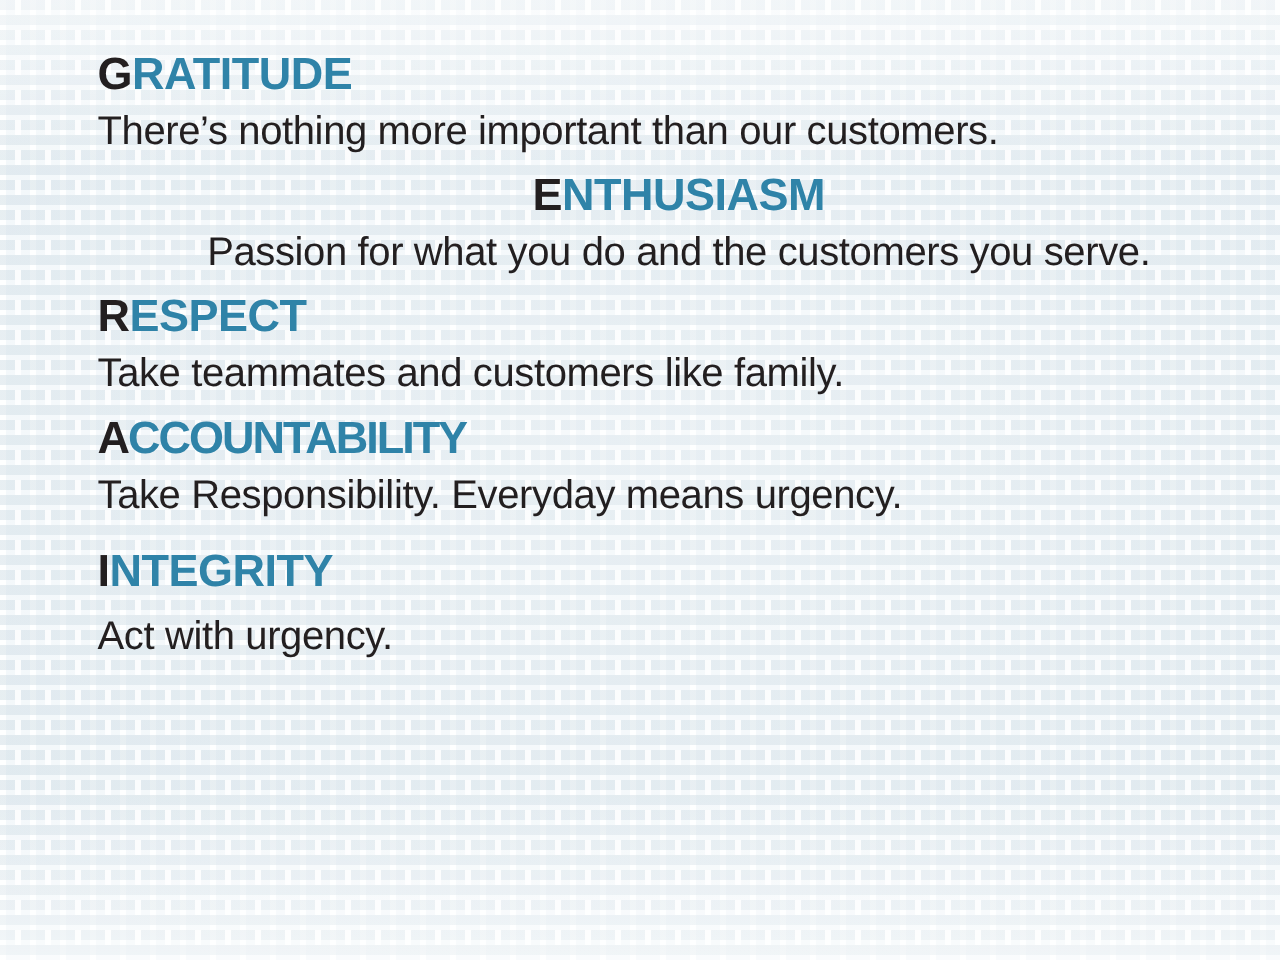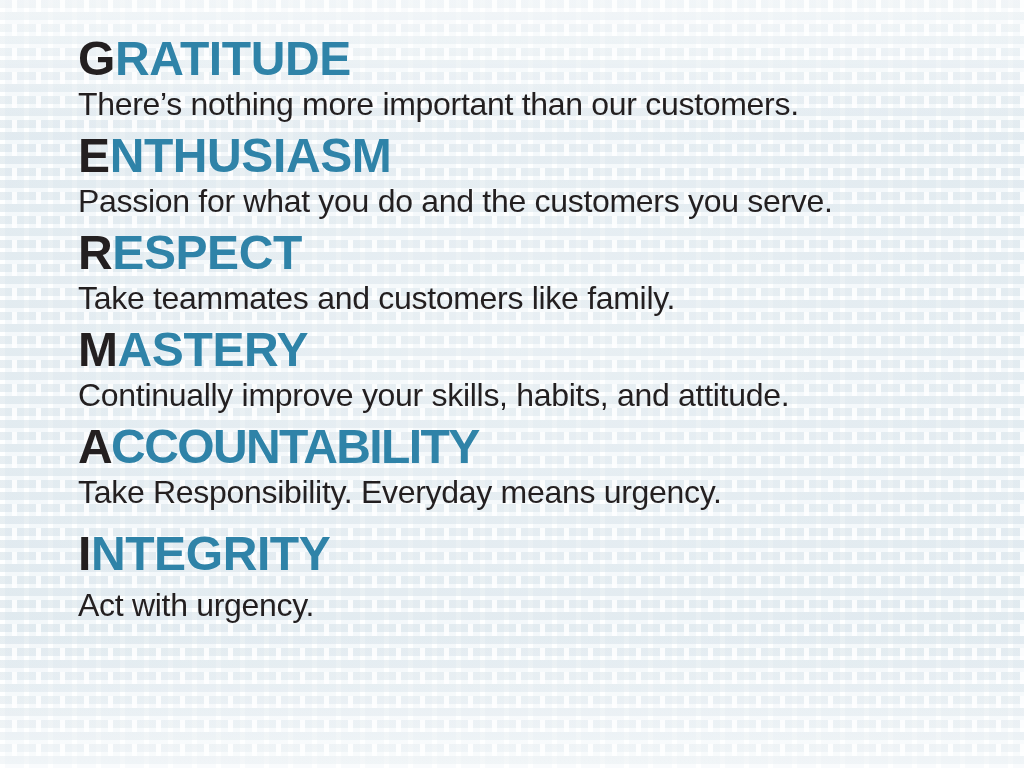--- a/index.html
+++ b/index.html
@@ -85,21 +85,21 @@
     top: 34px;
     width: 930px;
   }
 
   .value-row {
     margin: 0 0 6px 0;
   }
 
   .value-heading {
     font-weight: 700;
-    font-size: 48px;
+    font-size: 36px;
     line-height: 50px;
     letter-spacing: -0.4px;
     margin: 0;
     white-space: nowrap;
   }
 
   .value-heading .first-letter {
     color: #231f20;
   }
 
@@ -116,21 +116,21 @@
     line-height: 41px;
     color: #231f20;
     margin: 0;
     font-weight: 400;
     letter-spacing: -0.3px;
     white-space: nowrap;
   }
 
   
   .row-0 { margin-top: 0px; }
-  .row-1 { margin-top: 5px; }
+  .row-1 { margin-top: 5px; text-align: center; }
   .row-2 { margin-top: 5px; }
   .row-3 { margin-top: 5px; }
   .row-4 { margin-top: 5px; }
   .row-5 { margin-top: 16px; }
   .row-6 { margin-top: 5px; }
 </style>
 </head>
 <body>
 
 <div id="poster">
@@ -147,24 +147,20 @@
       <div class="value-row row-1">
         <div class="value-heading"><span class="first-letter">E</span><span class="rest">NTHUSIASM</span></div>
         <div class="value-desc">Passion for what you do and the customers you serve.</div>
       </div>
 
       <div class="value-row row-2">
         <div class="value-heading"><span class="first-letter">R</span><span class="rest">ESPECT</span></div>
         <div class="value-desc">Take teammates and customers like family.</div>
       </div>
 
-      <div class="value-row row-3">
-        <div class="value-heading"><span class="first-letter">M</span><span class="rest">ASTERY</span></div>
-        <div class="value-desc">Continually improve your skills, habits, and attitude.</div>
-      </div>
 
       <div class="value-row row-4">
         <div class="value-heading tight"><span class="first-letter">A</span><span class="rest">CCOUNTABILITY</span></div>
         <div class="value-desc">Take Responsibility. Everyday means urgency.</div>
       </div>
 
       <div class="value-row row-5">
         <div class="value-heading"><span class="first-letter">I</span><span class="rest">NTEGRITY</span></div>
       </div>
 

